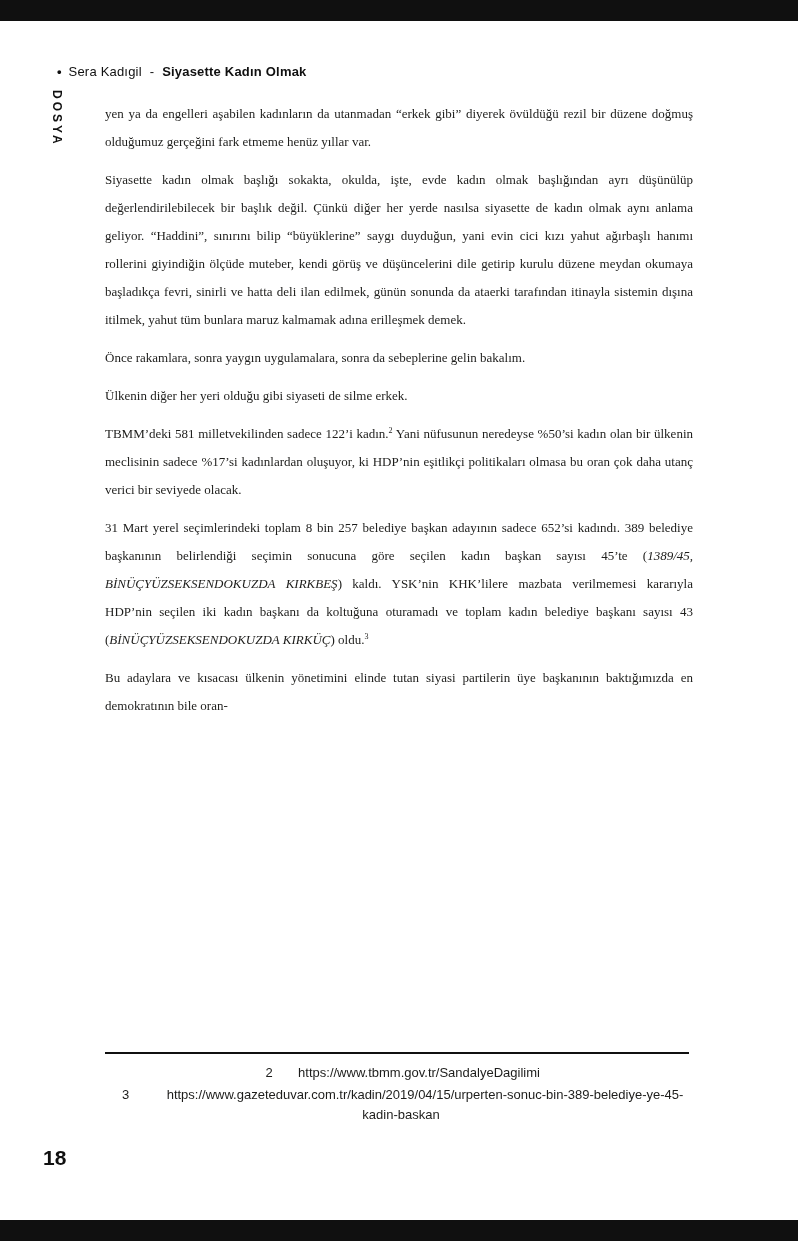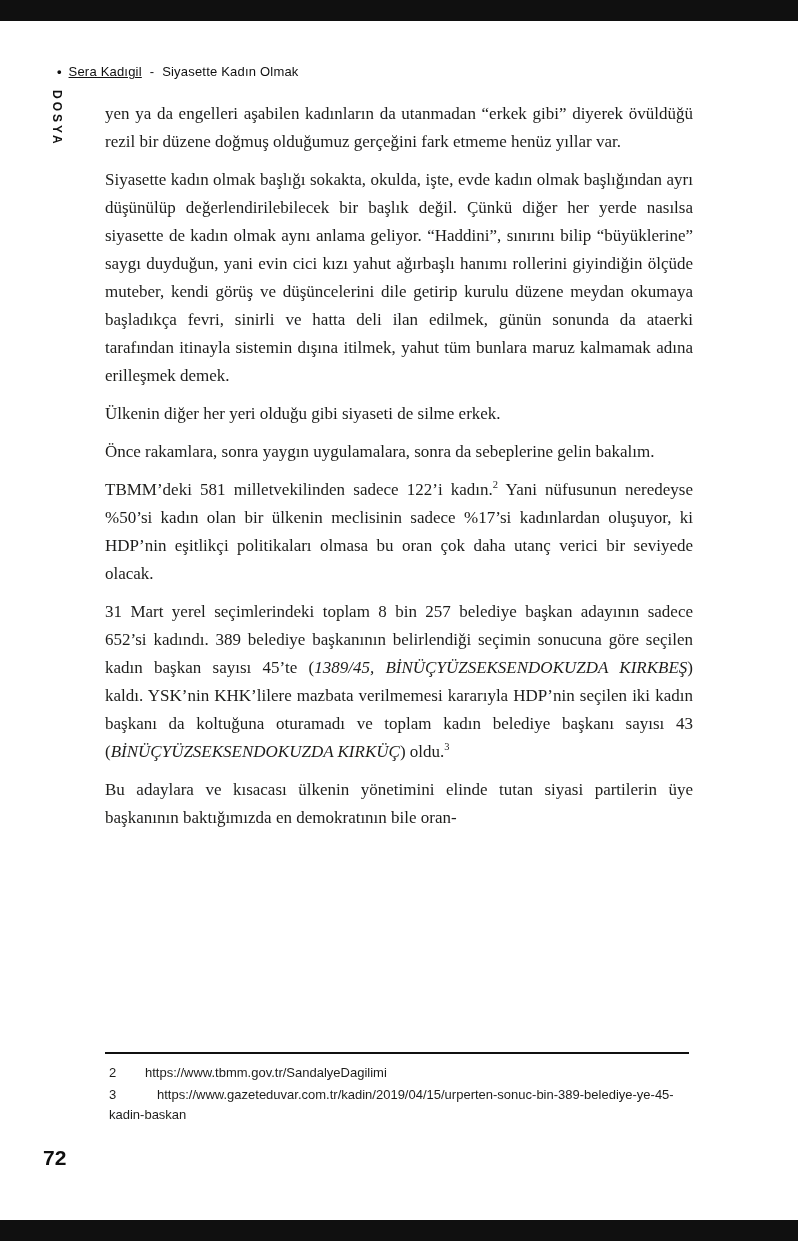--- a/index.html
+++ b/index.html
@@ -19,36 +19,36 @@
   .bar.bottom { bottom: 0; }
 
   .running-header {
     position: absolute; left: 57px; top: 64px;
     font-family: "Liberation Sans", sans-serif;
     font-size: 13px; color: #101010;
     display: flex; align-items: baseline; gap: 7px;
     white-space: nowrap;
   }
   .running-header .bullet { font-size: 13px; font-weight: 700; }
-  .running-header .author { font-weight: 500; letter-spacing: 0.2px; text-decoration: underline; }
+  .running-header .author { font-weight: 500; letter-spacing: 0.2px; }
   .running-header .sep { font-weight: 500; margin: 0 1px; }
-  .running-header .book-title { font-weight: 400; letter-spacing: 0.2px; }
+  .running-header .book-title { font-weight: 700; letter-spacing: 0.2px; }
 
   .side-label {
     position: absolute; left: 50px; top: 90px;
     writing-mode: vertical-rl;
     font-family: "Liberation Sans", sans-serif;
     font-weight: 700; font-size: 12px;
     letter-spacing: 3px; color: #101010;
   }
 
   .body-text {
     position: absolute; left: 105px; top: 100px;
     width: 588px;
-    font-size: 17px; line-height: 28px;
+    font-size: 13px; line-height: 28px;
     text-align: justify;
   }
   .body-text p { margin: 0 0 10px 0; }
   .body-text em { font-style: italic; }
   .body-text sup {
     font-size: 0.62em; line-height: 0;
     vertical-align: super;
   }
 
   .footnote-area {
@@ -56,21 +56,21 @@
     width: 588px;
   }
   .footnote-rule {
     width: 584px; height: 2px; background: #101010;
     margin-bottom: 9px;
   }
   .footnotes {
     font-family: "Liberation Sans", sans-serif;
     font-size: 13px; line-height: 20px; color: #1d1d1b;
   }
-  .footnotes p { margin: 0 0 2px 4px; overflow-wrap: anywhere; }
+  .footnotes p { margin: 0 0 2px 4px; overflow-wrap: anywhere; text-align: center; }
   .footnotes .fn-num { display: inline-block; min-width: 14px; padding-right: 22px; }
   .footnotes p.wide-gap .fn-num { padding-right: 34px; }
 
   .page-number {
     position: absolute; left: 43px; top: 1146px;
     font-family: "Liberation Sans", sans-serif;
     font-weight: 700; font-size: 21px; color: #101010;
   }
 </style>
 </head>
@@ -85,32 +85,32 @@
     <span class="author">Sera Kadıgil</span>
     <span class="sep">-</span>
     <span class="book-title">Siyasette Kadın Olmak</span>
   </div>
 
   <div class="side-label">DOSYA</div>
 
   <div class="body-text" id="body-paragraphs">
       <p><span>yen ya da engelleri aşabilen kadınların da utanmadan “erkek gibi” diyerek övüldüğü rezil bir düzene doğmuş olduğumuz gerçeğini fark etmeme henüz yıllar var.</span></p>
       <p><span>Siyasette kadın olmak başlığı sokakta, okulda, işte, evde kadın olmak başlığından ayrı düşünülüp değerlendirilebilecek bir başlık değil. Çünkü diğer her yerde nasılsa siyasette de kadın olmak aynı anlama geliyor. “Haddini”, sınırını bilip “büyüklerine” saygı duyduğun, yani evin cici kızı yahut ağırbaşlı hanımı rollerini giyindiğin ölçüde muteber, kendi görüş ve düşüncelerini dile getirip kurulu düzene meydan okumaya başladıkça fevri, sinirli ve hatta deli ilan edilmek, günün sonunda da ataerki tarafından itinayla sistemin dışına itilmek, yahut tüm bunlara maruz kalmamak adına erilleşmek demek.</span></p>
+      <p><span>Önce rakamlara, sonra yaygın uygulamalara, sonra da sebeplerine gelin bakalım.</span></p>
       <p><span>Ülkenin diğer her yeri olduğu gibi siyaseti de silme erkek.</span></p>
-      <p><span>Önce rakamlara, sonra yaygın uygulamalara, sonra da sebeplerine gelin bakalım.</span></p>
       <p><span>TBMM’deki 581 milletvekilinden sadece 122’i kadın.</span><sup>2</sup><span> Yani nüfusunun neredeyse %50’si kadın olan bir ülkenin meclisinin sadece %17’si kadınlardan oluşuyor, ki HDP’nin eşitlikçi politikaları olmasa bu oran çok daha utanç verici bir seviyede olacak.</span></p>
       <p><span>31 Mart yerel seçimlerindeki toplam 8 bin 257 belediye başkan adayının sadece 652’si kadındı. 389 belediye başkanının belirlendiği seçimin sonucuna göre seçilen kadın başkan sayısı 45’te (</span><em>1389/45, BİNÜÇYÜZSEKSENDOKUZDA KIRKBEŞ</em><span>) kaldı. YSK’nin KHK’lilere mazbata verilmemesi kararıyla HDP’nin seçilen iki kadın başkanı da koltuğuna oturamadı ve toplam kadın belediye başkanı sayısı 43 (</span><em>BİNÜÇYÜZSEKSENDOKUZDA KIRKÜÇ</em><span>) oldu.</span><sup>3</sup></p>
       <p><span>Bu adaylara ve kısacası ülkenin yönetimini elinde tutan siyasi partilerin üye başkanının baktığımızda en demokratının bile oran-</span></p>
     </div>
 
   <div class="footnote-area">
     <div class="footnote-rule"></div>
     <div class="footnotes" id="footnotes">
         <p><span class="fn-num">2</span><span class="fn-text">https://www.tbmm.gov.tr/SandalyeDagilimi</span></p>
         <p class="wide-gap"><span class="fn-num">3</span><span class="fn-text">https://www.gazeteduvar.com.tr/kadin/2019/04/15/urperten-sonuc-bin-389-belediye-ye-45-kadin-baskan</span></p>
       </div>
   </div>
 
-  <div class="page-number">72</div>
+  <div class="page-number">18</div>
 
   <div class="bar bottom"></div>
 
 </div>
 
 </body></html>

